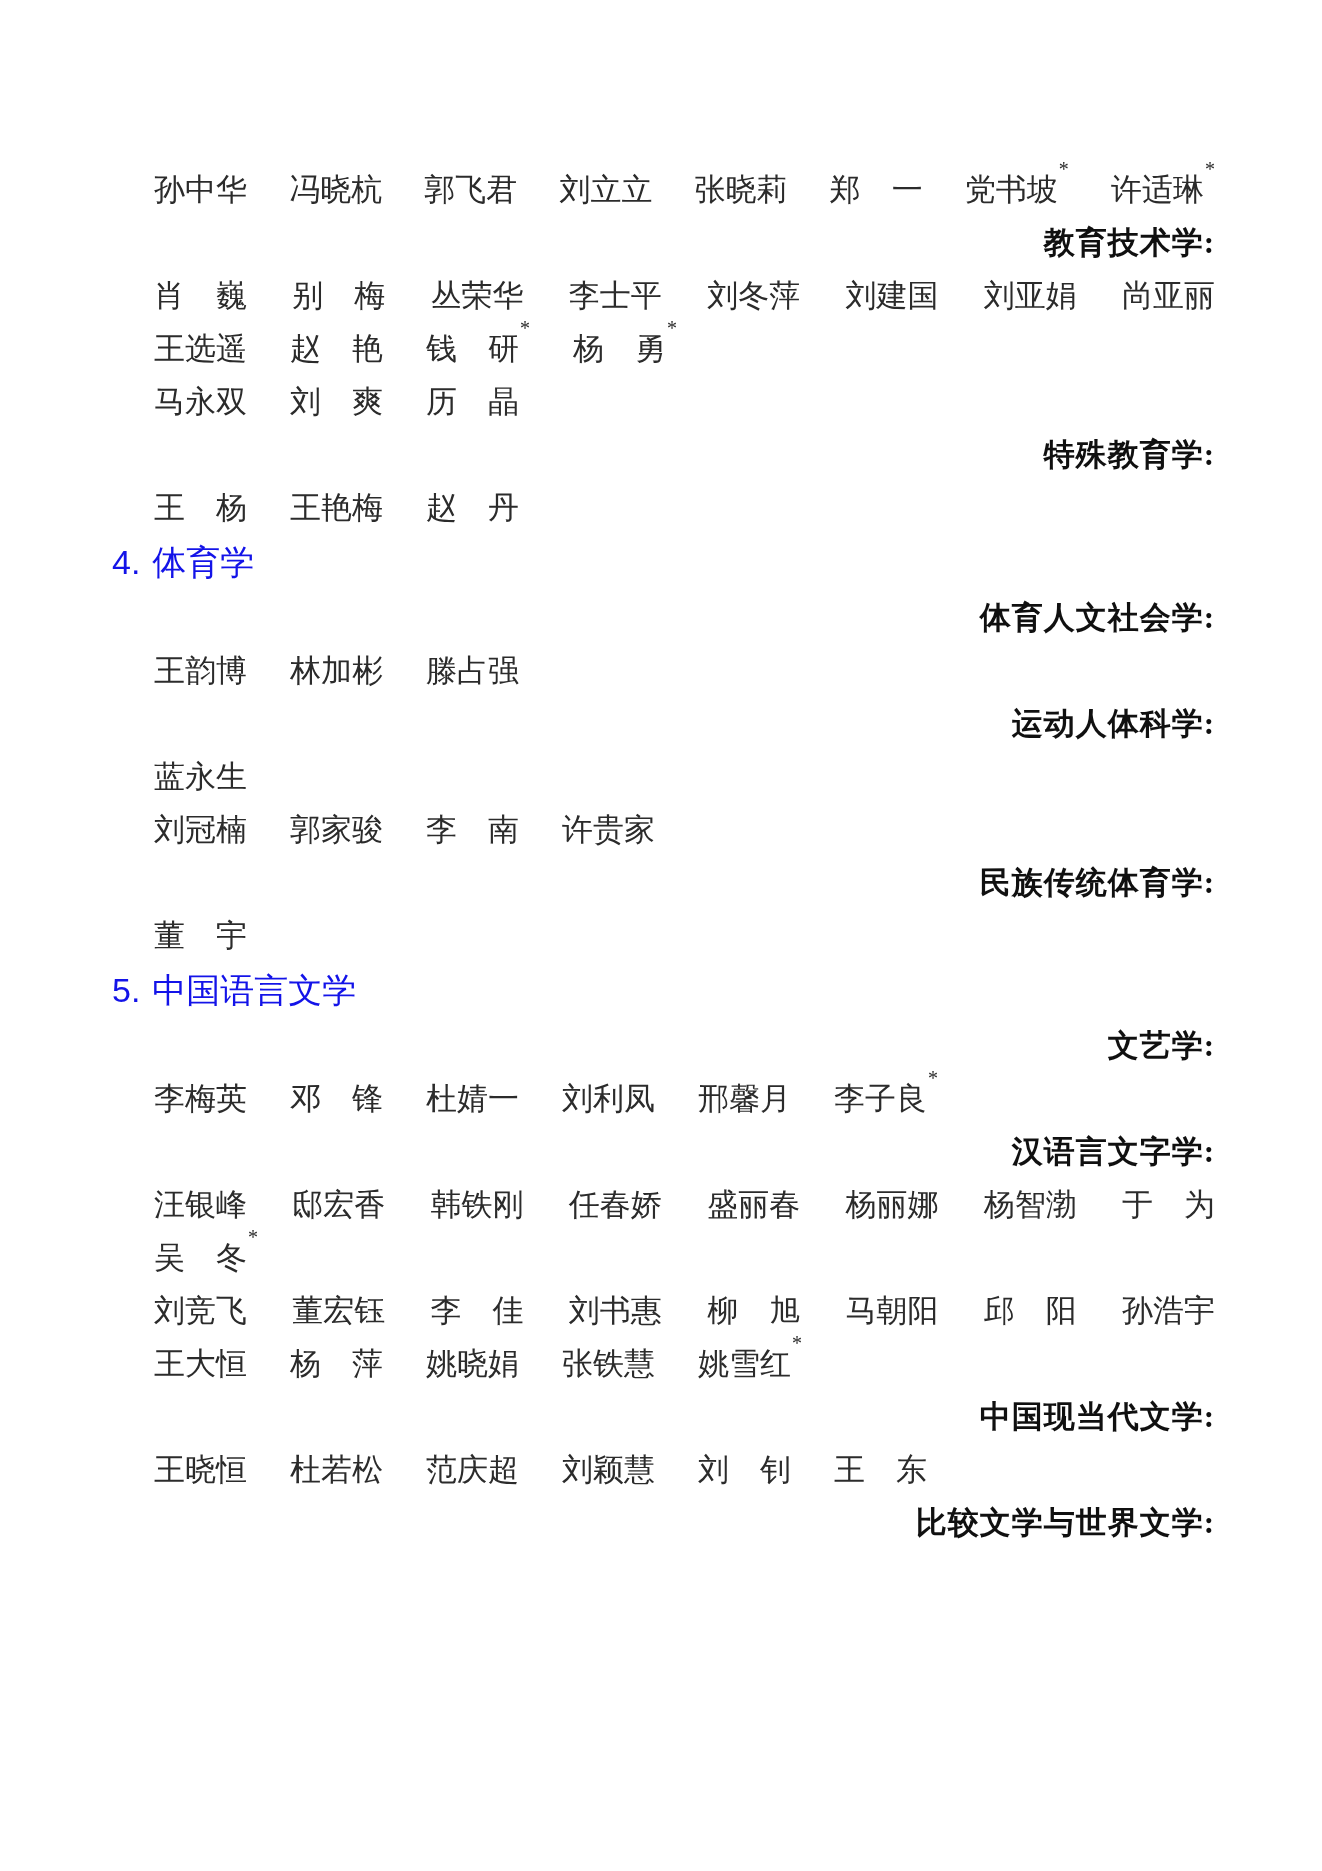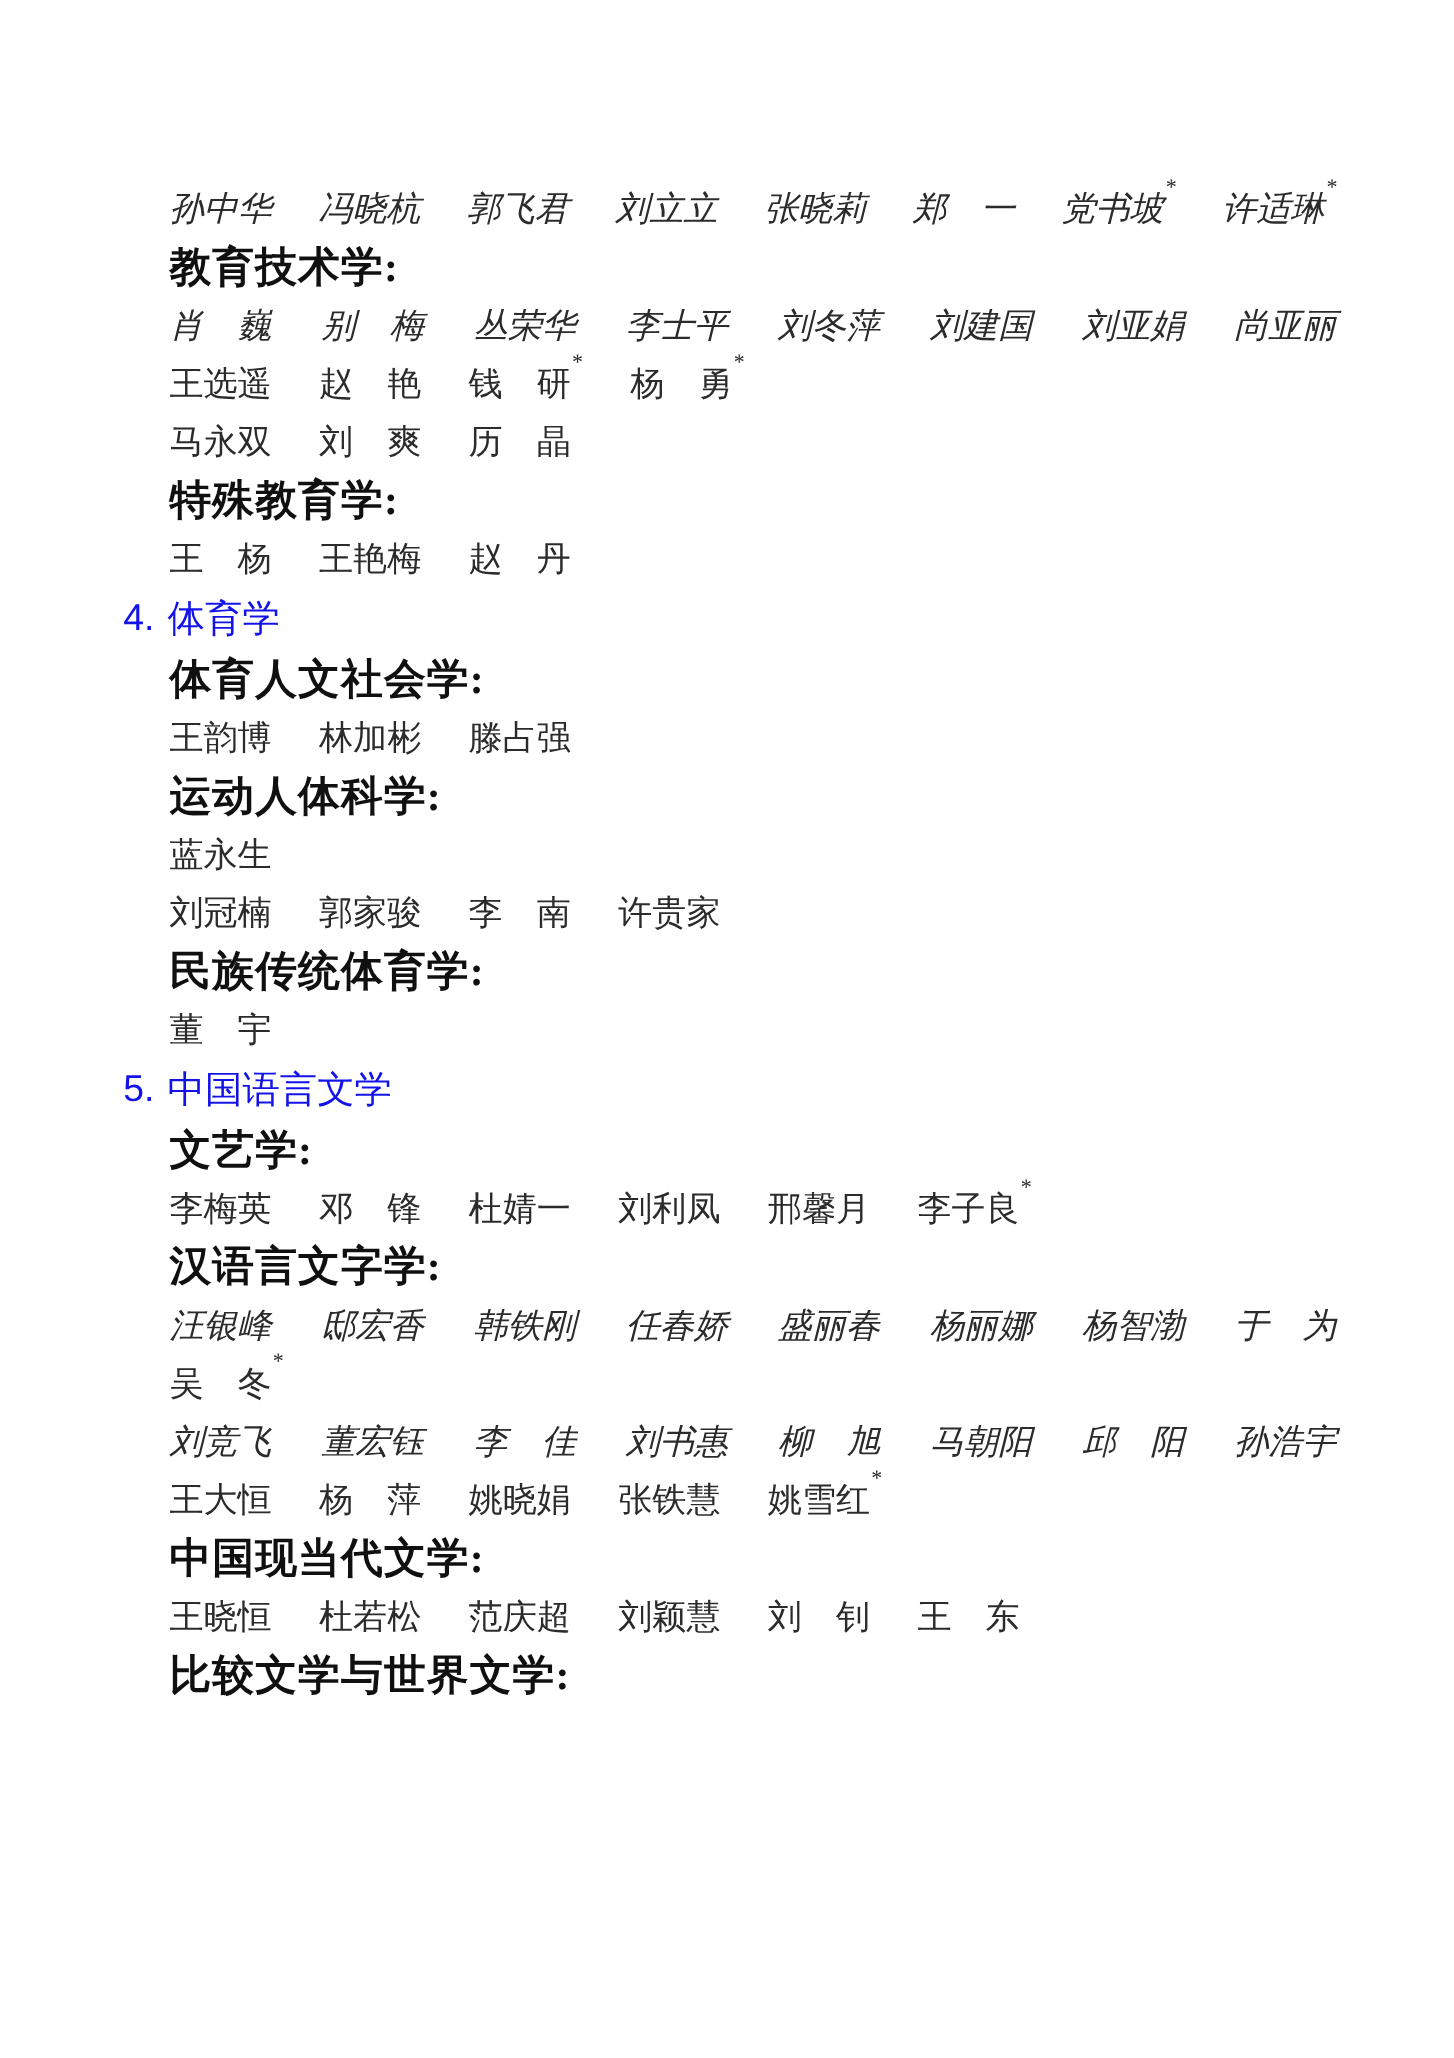--- a/index.html
+++ b/index.html
@@ -27,27 +27,27 @@
     padding-left: 154px;
   }
   .row.names {
     font-size: 31px;
     color: #2b2b2b;
     gap: 43px;
   }
   .row.names.justified {
     justify-content: space-between;
     gap: 0;
-    font-style: italic;
   }
   .row.sub {
-    font-size: 38px;
+    font-size: 31px;
     font-weight: 700;
     color: #101010;
     letter-spacing: 1px;
+    justify-content: flex-end;
   }
   .row.head {
     height: 57px;
     padding-left: 112px;
     font-family: "Liberation Sans", "DejaVu Sans", sans-serif;
     font-size: 34px;
     gap: 12px;
   }
   .tok {
     white-space: pre;

